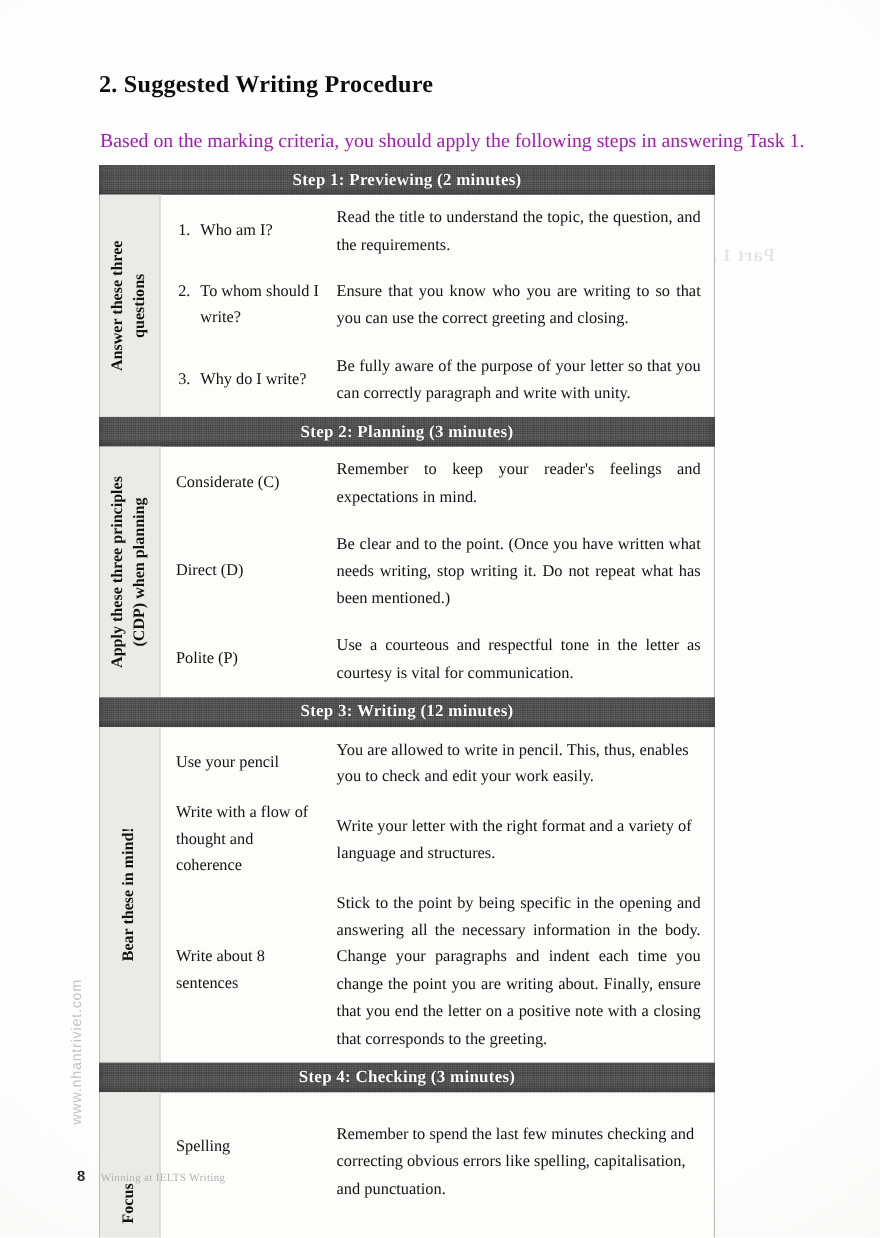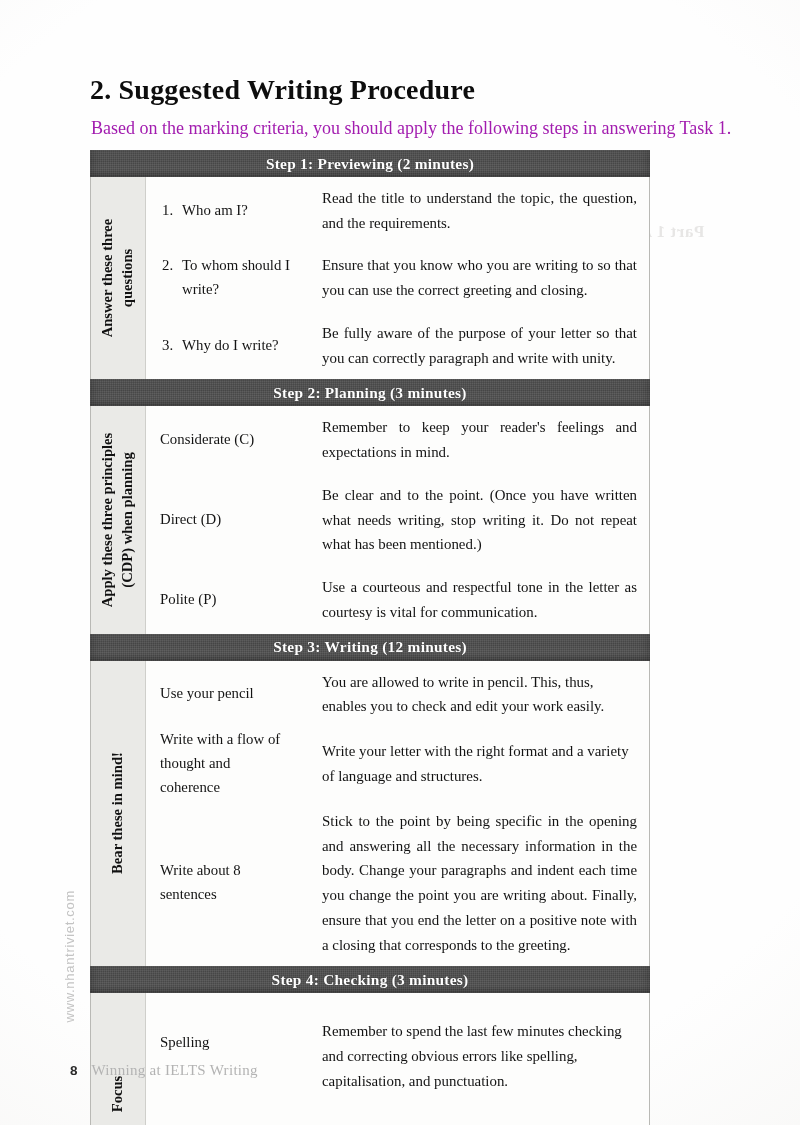--- a/index.html
+++ b/index.html
@@ -30,22 +30,22 @@
     inset: 0;
     pointer-events: none;
     background:
       radial-gradient(125% 95% at 48% 45%, rgba(255,255,255,0) 55%, rgba(228,226,221,0.50) 100%);
   }
 
   
   .heading {
     position: absolute;
     left: 90px;
-    top: 74px;
-    font-size: 28px;
+    top: 64px;
+    font-size: 22px;
     font-weight: bold;
     letter-spacing: 0.2px;
     color: #0d0d0d;
     white-space: nowrap;
   }
   .intro {
     position: absolute;
     left: 91px;
     top: 118px;
     font-size: 18px;
@@ -138,21 +138,20 @@
   .row-key .num { flex: 0 0 auto; }
   .row-val {
     flex: 1 1 auto;
     padding: 9px 12px 9px 7px;
     box-sizing: border-box;
     font-size: 14.9px;
     line-height: 1.66;
     color: #131313;
     text-align: justify;
     hyphens: manual;
-    margin-left: 16px;
   }
   .row-val.ragged { text-align: left; }
 
   
   .ghost {
     position: absolute;
     color: rgba(120,115,108,0.17);
     font-size: 17px;
     font-weight: bold;
     letter-spacing: 0.6px;
@@ -184,21 +183,21 @@
     align-items: baseline;
     gap: 14px;
   }
   .folio {
     font-family: "Liberation Sans", "DejaVu Sans", sans-serif;
     font-size: 13.5px;
     font-weight: bold;
     color: #2b2b2b;
   }
   .book-title {
-    font-size: 15px;
+    font-size: 10px;
     color: #b3b3b3;
     letter-spacing: 0.3px;
   }
 </style>
 </head>
 <body>
 
 <div class="page">
 
   <div class="paper-tint"></div>

